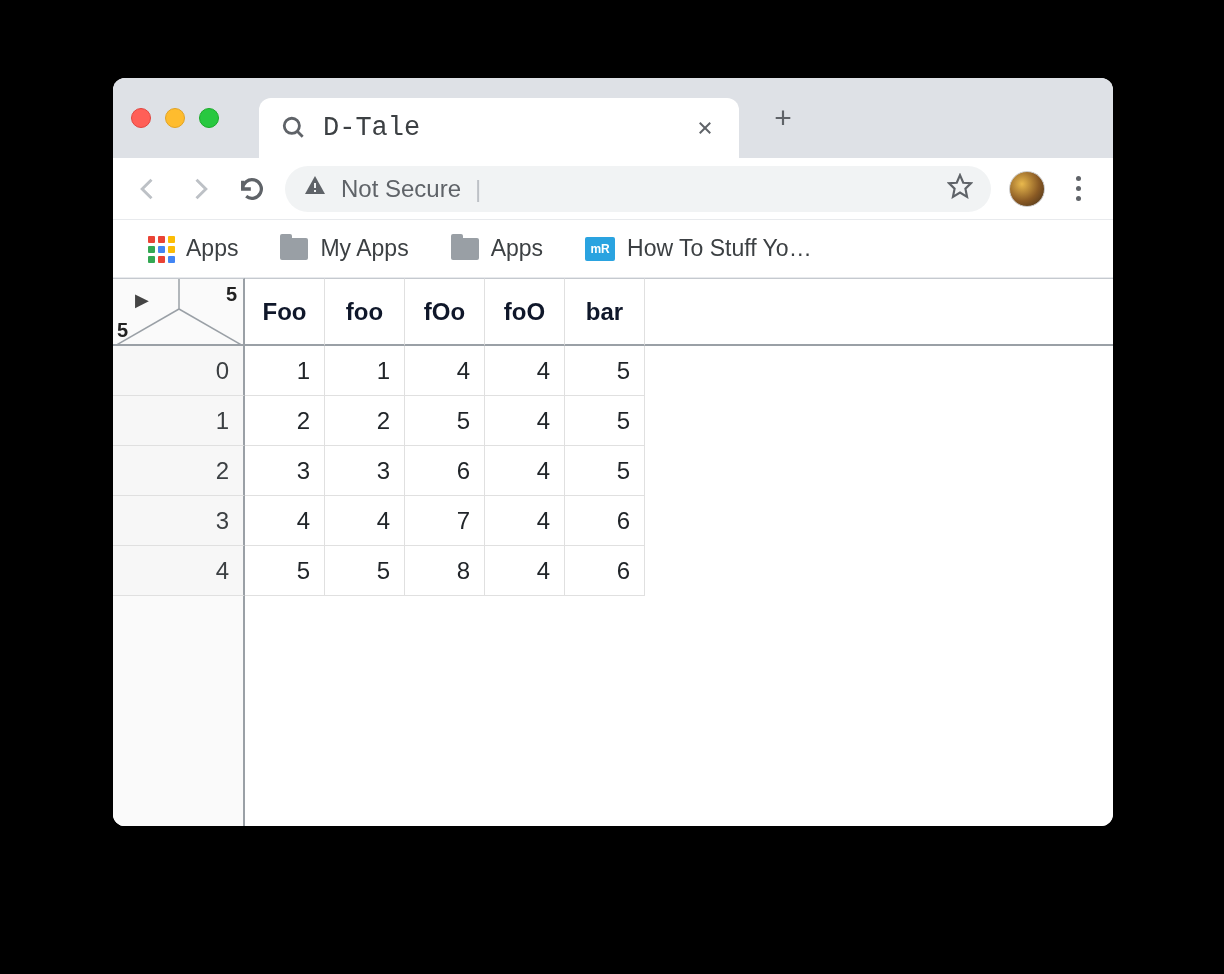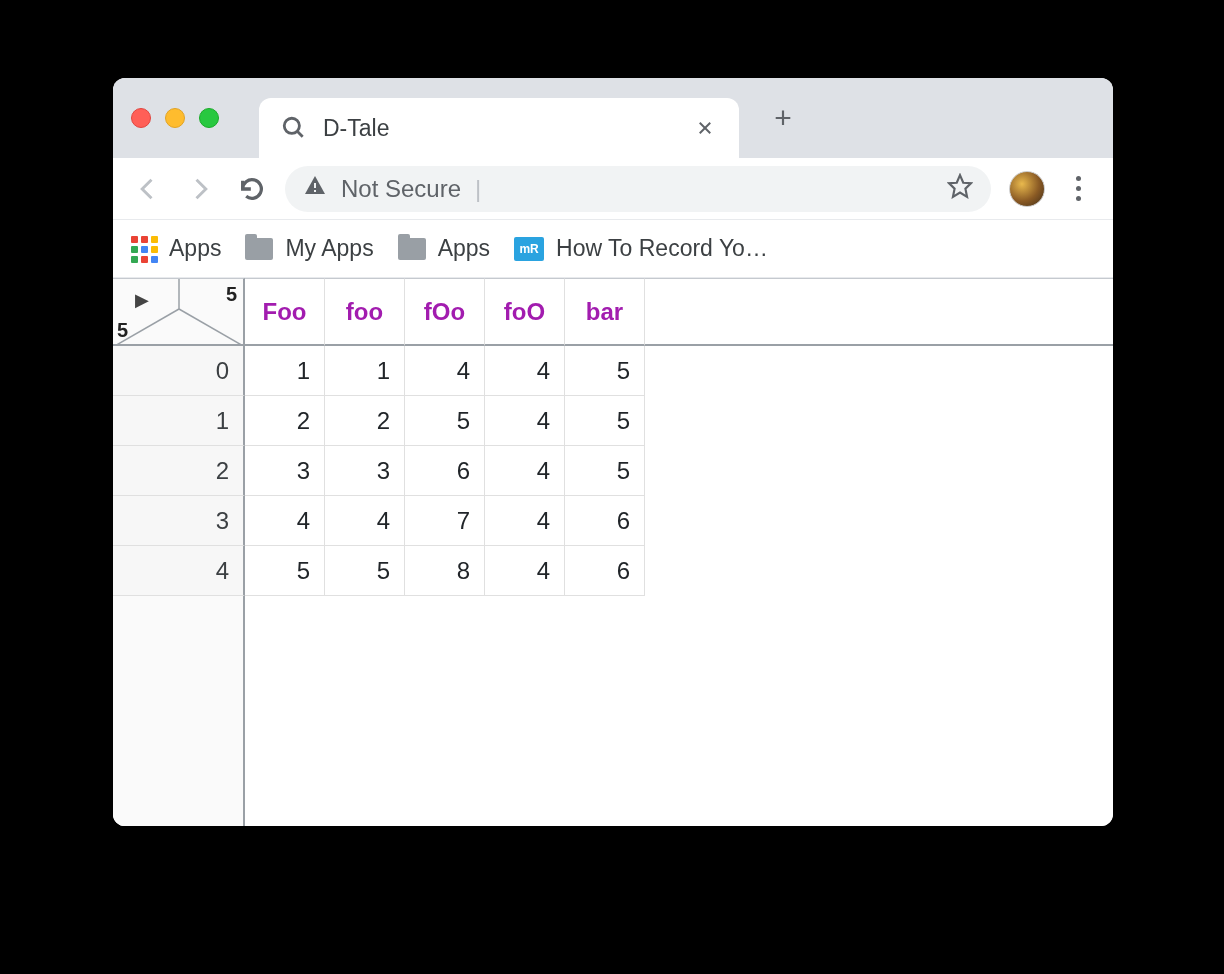--- a/index.html
+++ b/index.html
@@ -55,21 +55,21 @@
     gap: 16px;
     width: 480px;
     align-self: flex-end;
     position: relative;
   }
   .tab-favicon {
     width: 26px; height: 26px;
     color: #5f6368;
   }
   .tab-title {
-    font-size: 23px; color: #3c4043; flex: 1;
+    font-size: 27px; color: #3c4043; flex: 1; font-family: Liberation Mono, monospace;
   }
   .tab-close {
     font-size: 22px; color: #5f6368; cursor: pointer;
     width: 24px; height: 24px; display: flex; align-items: center; justify-content: center;
   }
   .new-tab {
     margin-left: 24px;
     font-size: 30px; color: #5f6368; font-weight: 300;
     cursor: pointer;
     width: 40px; height: 40px; display: flex; align-items:center; justify-content:center; border-radius:50%;
@@ -112,22 +112,22 @@
   .avatar {
     width: 36px; height:36px; border-radius:50%;
     background: radial-gradient(circle at 35% 35%, #e9b94d 0%, #8a5a24 55%, #3d2b18 100%);
     border: 1px solid #ccc;
   }
   
   .bookmarks-bar {
     height: 58px;
     background: #fff;
     display: flex; align-items: center;
-    padding: 0 18px;
-    gap: 24px;
+    padding: 0 35px;
+    gap: 42px;
     font-size: 23px;
     color: #3c4043;
     border-bottom: 1px solid #e8eaed;
   }
   .bm-item { display:flex; align-items:center; gap:12px; cursor:pointer; }
   .apps-icon {
     width: 26px; height:26px; display:grid; grid-template-columns:repeat(3,7px); grid-template-rows:repeat(3,7px); gap:3px;
   }
   .apps-icon span { width:7px; height:7px; border-radius:1px; }
   .folder-icon {
@@ -167,21 +167,21 @@
   .corner .bot-l {
     position:absolute; bottom:2px; left:4px; font-size:20px; font-weight:600; color:#222;
   }
   .corner svg { position:absolute; inset:0; width:100%; height:100%; }
   .col-hdr {
     height:68px;
     border-top:1px solid #c5c9cf;
     border-bottom:2px solid #9aa0a6;
     border-right:1px solid #e0e0e0;
     display:flex; align-items:center; justify-content:center;
-    font-weight:700; color:#a21caf; background:#fff;
+    font-weight:700; color:#0f172a; background:#fff;
     cursor:pointer;
   }
   .col-hdr.blank { border-right:none; cursor:default; }
   .idx-cell {
     grid-column: 1 / span 2;
     height:50px;
     border-bottom:1px solid #e0e0e0;
     border-right:2px solid #9aa0a6;
     background:#f7f7f7;
     display:flex; align-items:center; justify-content:flex-end;
@@ -293,21 +293,21 @@
     <div class="bm-item">
       <span class="folder-icon"></span>
       <span>My Apps</span>
     </div>
     <div class="bm-item">
       <span class="folder-icon"></span>
       <span>Apps</span>
     </div>
     <div class="bm-item">
       <span class="mr-icon">mR</span>
-      <span>How To Record Yo…</span>
+      <span>How To Stuff Yo…</span>
     </div>
   </div>
 
   <div class="content">
     <div class="grid" id="data-grid">
 
       <div class="corner">
         <span class="play">▶</span>
         <span class="top-r">5</span>
         <span class="bot-l">5</span>

